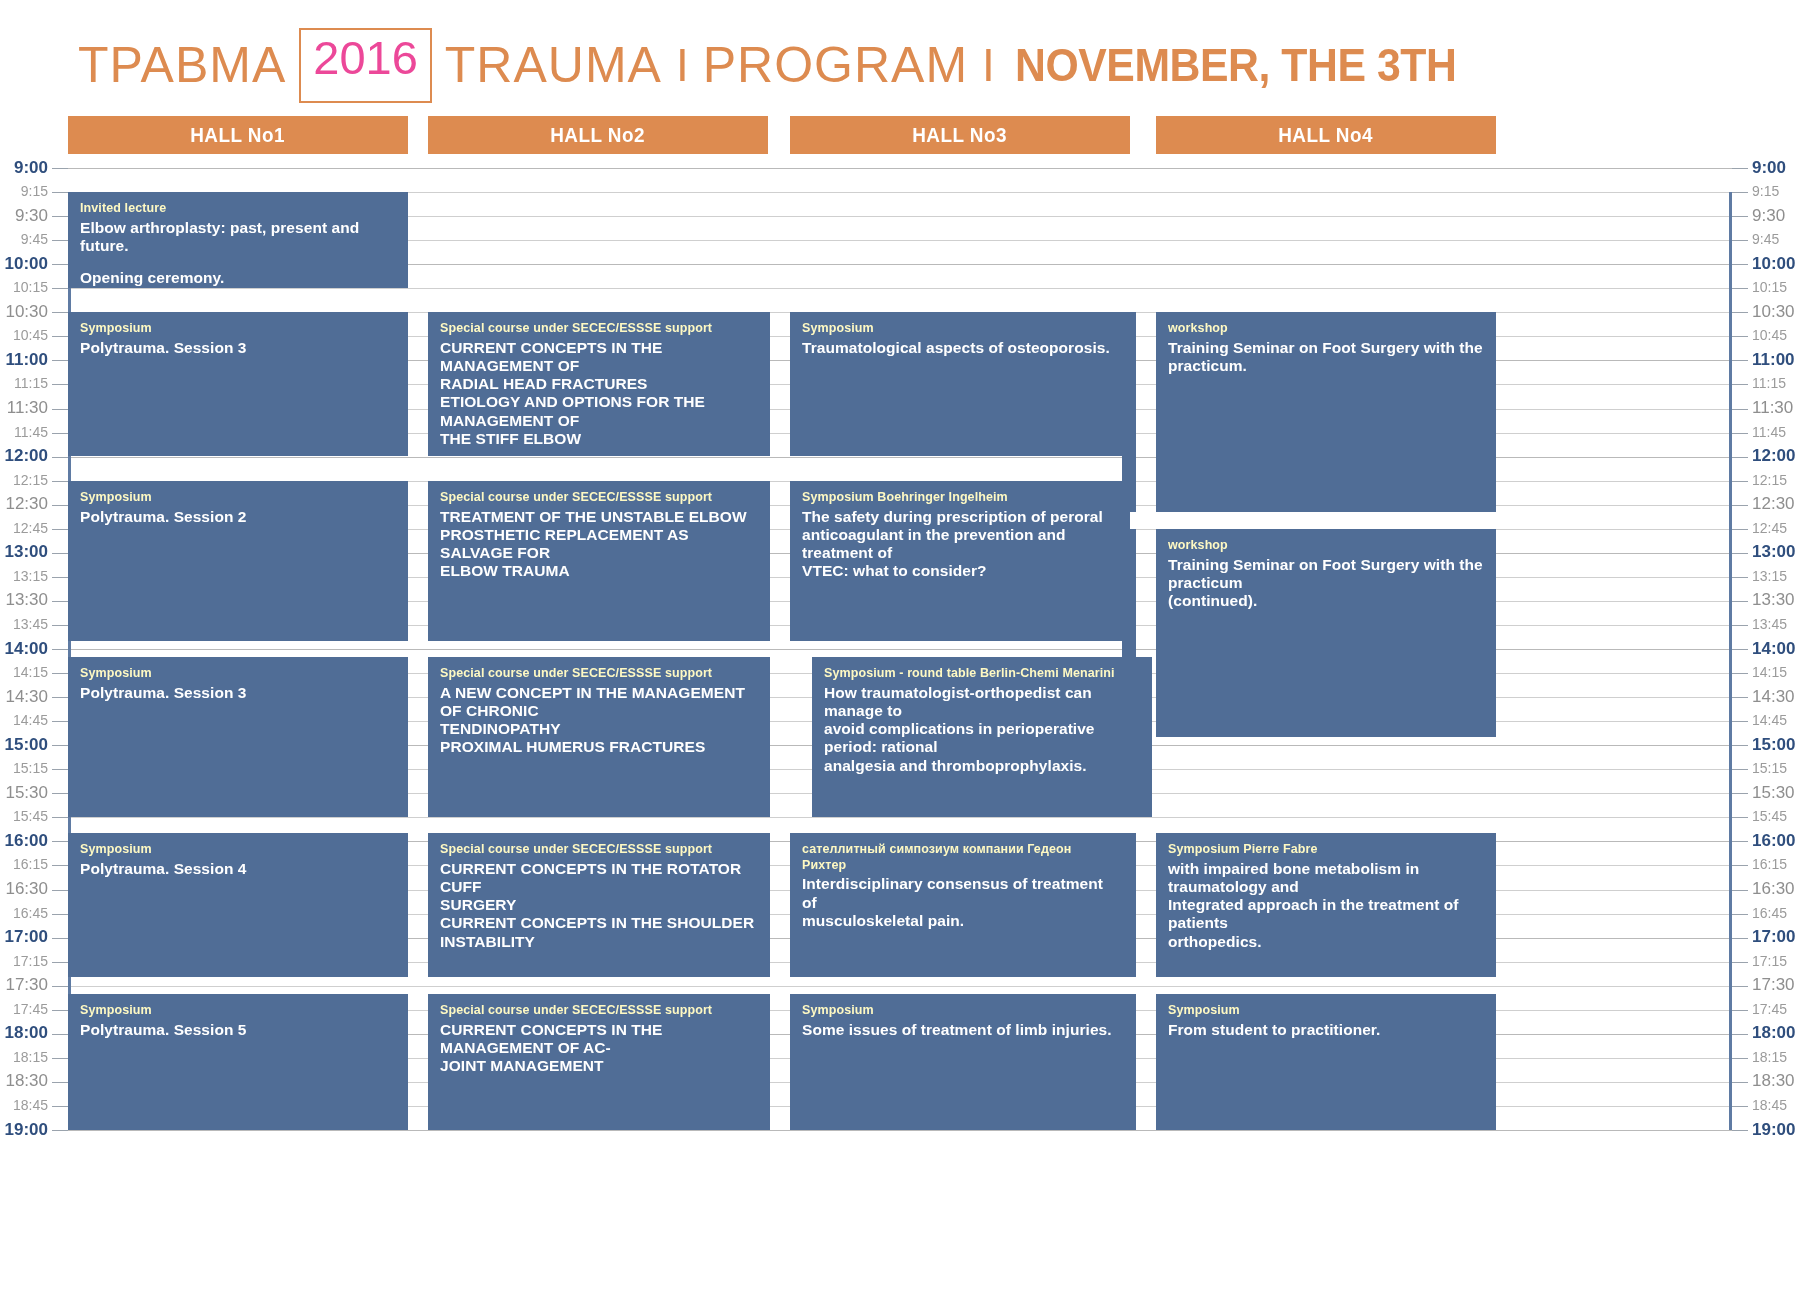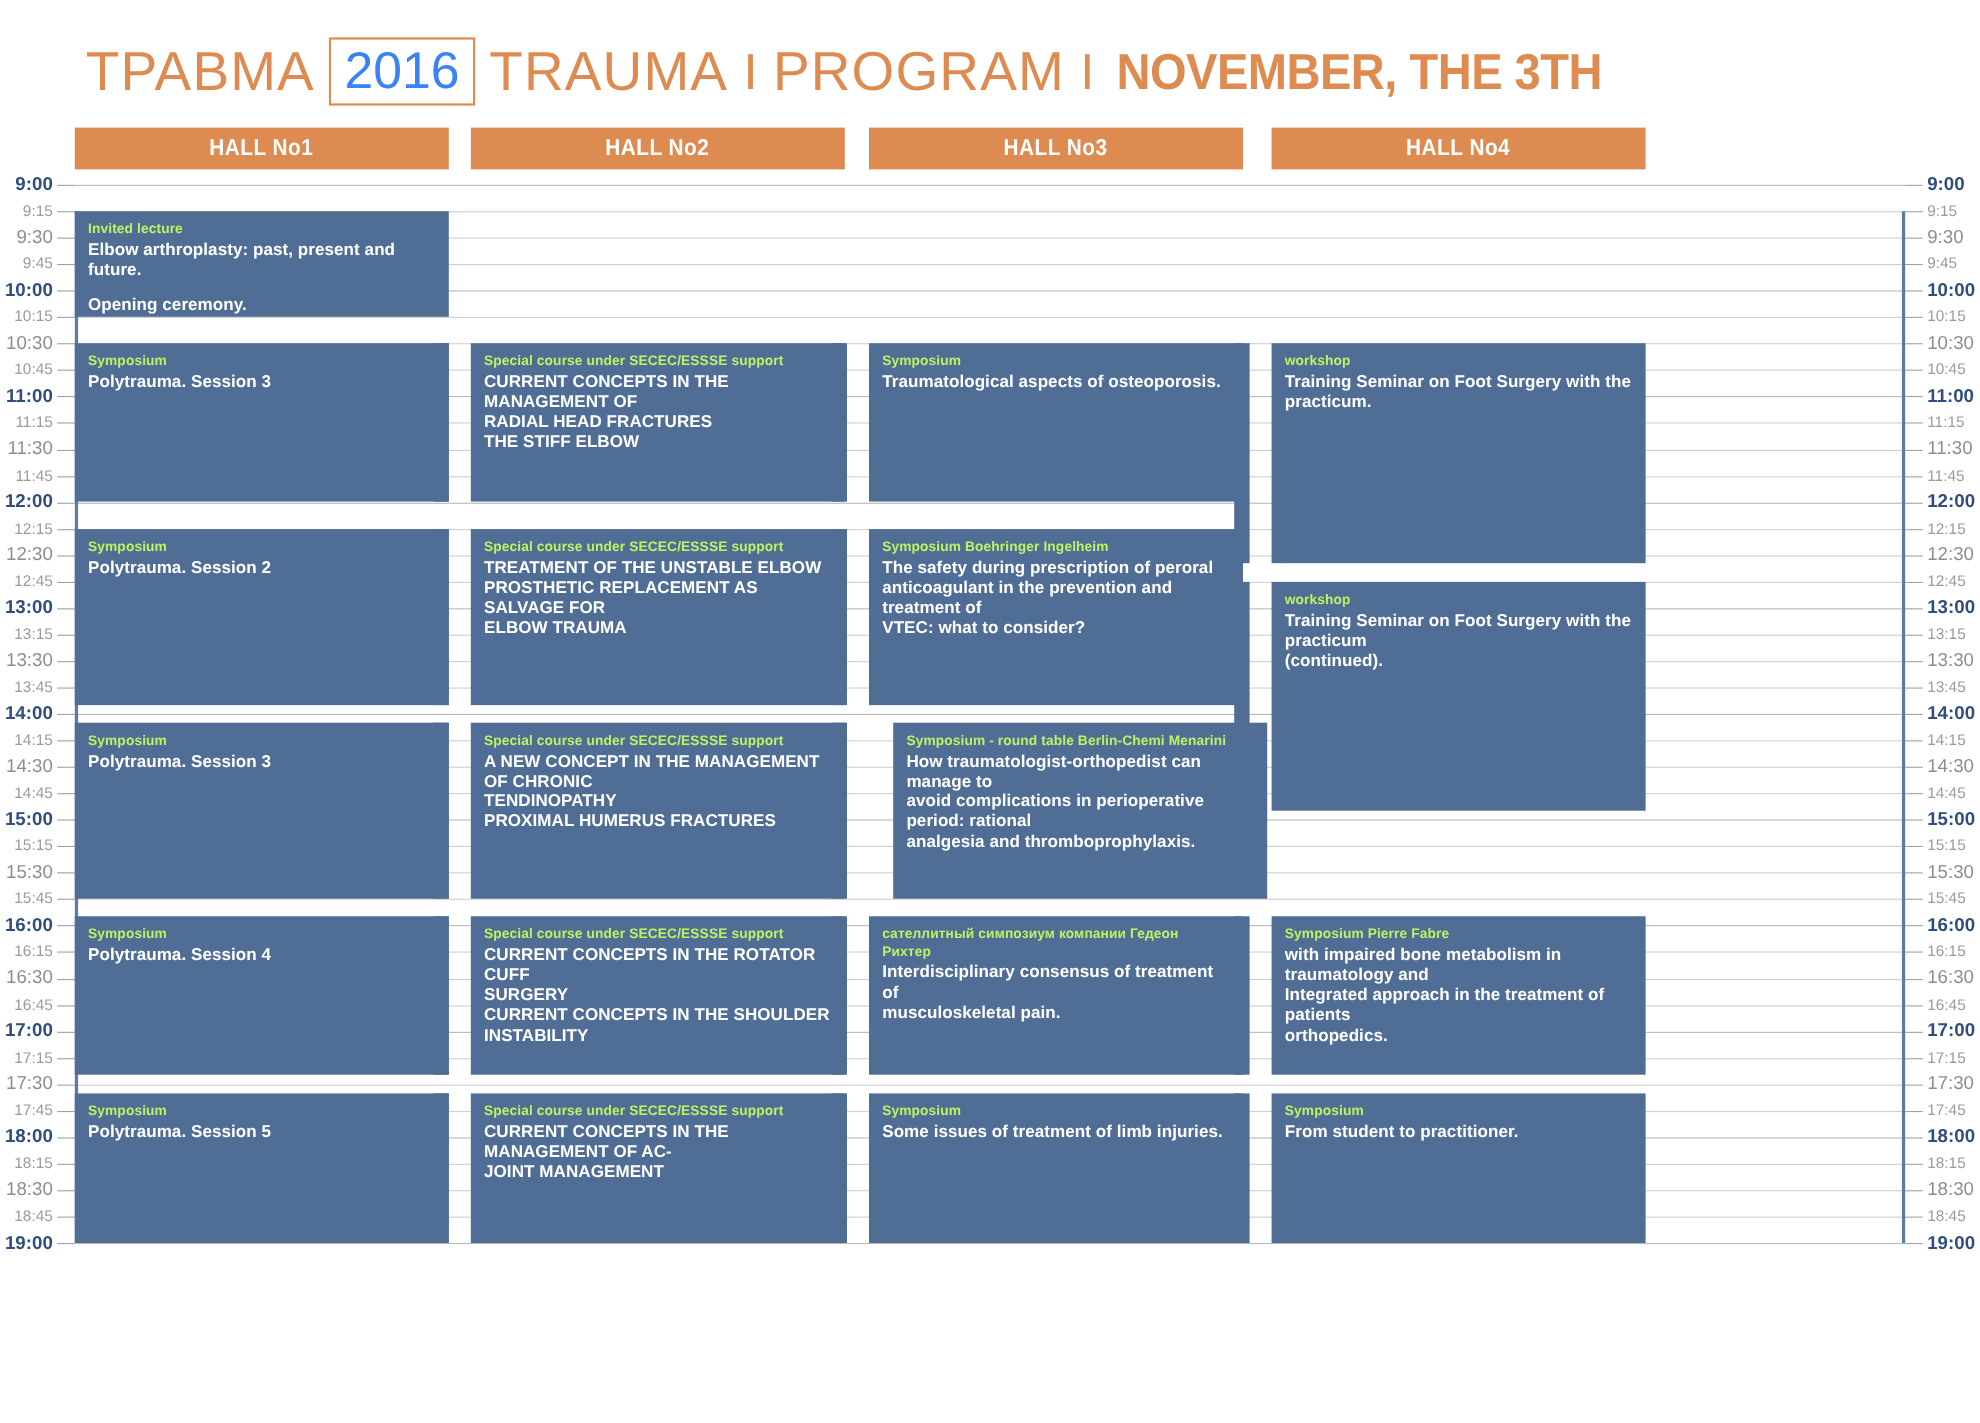--- a/index.html
+++ b/index.html
@@ -34,23 +34,23 @@
     font-weight: 300;
     font-size: 50px;
     letter-spacing: 1px;
     color: #dd8b50;
     line-height: 1;
   }
   .t-year {
     font-family: "Liberation Sans", sans-serif;
     font-weight: 300;
     font-size: 47px;
-    color: #3b82f6;
+    color: #ec4899;
     border: 2px solid #dd8b50;
-    padding: 4px 12px 7px 12px;
+    padding: 4px 12px 20px 12px;
     margin: 0 13px;
     line-height: 1;
   }
   .t-sep {
     font-weight: 300;
     font-size: 46px;
     color: #dd8b50;
     margin: 0 14px;
     line-height: 1;
   }
@@ -135,21 +135,21 @@
   .block {
     position: absolute;
     background: #506d96;
     box-sizing: border-box;
     overflow: hidden;
   }
   .block .inner {
     padding: 9px 12px 8px 12px;
   }
   .kicker {
-    color: #bef264;
+    color: #fef9c3;
     font-size: 12.5px;
     font-weight: bold;
     line-height: 1.25;
     margin-bottom: 2px;
     letter-spacing: 0.1px;
   }
   .btitle {
     color: #ffffff;
     font-size: 15.5px;
     font-weight: bold;
@@ -454,20 +454,21 @@
         </div>
       </div>
     </div>
     <div class="spine" style="left: 394px; top: 152px; height: 144px;"></div>
     <div class="block" style="left: 428px; width: 340px; top: 152px; height: 144px;">
       <div class="inner">
         <div class="kicker">Special course under SECEC/ESSSE support</div>
         <div class="btitle">
           <span class="ln">CURRENT CONCEPTS IN THE MANAGEMENT OF</span>
           <span class="ln">RADIAL HEAD FRACTURES</span>
+          <span class="ln">ETIOLOGY AND OPTIONS FOR THE MANAGEMENT OF</span>
           <span class="ln">THE STIFF ELBOW</span>
         </div>
       </div>
     </div>
     <div class="spine" style="left: 394px; top: 321px; height: 160px;"></div>
     <div class="block" style="left: 428px; width: 340px; top: 321px; height: 160px;">
       <div class="inner">
         <div class="kicker">Special course under SECEC/ESSSE support</div>
         <div class="btitle">
           <span class="ln">TREATMENT OF THE UNSTABLE ELBOW</span>

